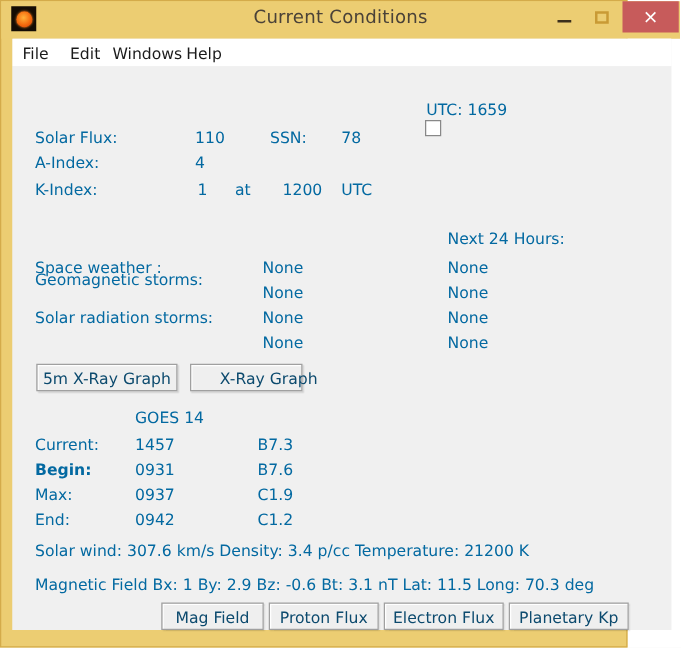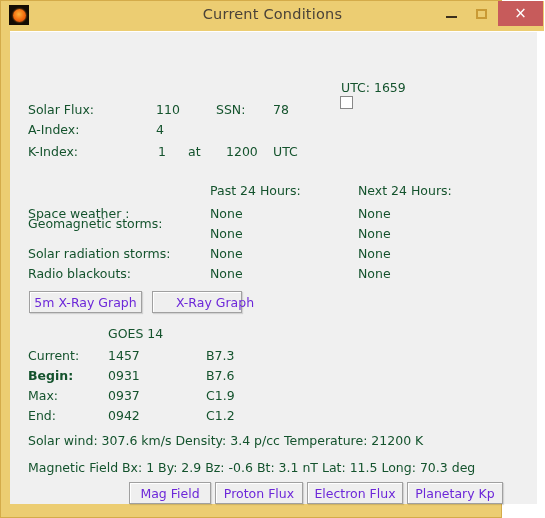--- a/index.html
+++ b/index.html
@@ -115,21 +115,21 @@
     position: absolute;
     left: 0; top: 21px;
     width: 527px;
     height: 451px;
     background: #f0f0f0;
   }
 
   .txt {
     position: absolute;
     font-size: 12.5px;
-    color: #14532d;
+    color: #0369a1;
     white-space: nowrap;
     line-height: 14px;
   }
 
   
   #alert-row {
     position: absolute;
     left: 330px; top: 43px;
     display: flex;
     align-items: center;
@@ -150,21 +150,21 @@
   }
 
   
   .btn {
     position: absolute;
     height: 22px;
     background: #efefef;
     border: 1px solid #a0a0a0;
     box-sizing: border-box;
     font-size: 12.5px;
-    color: #6d28d9;
+    color: #0c4a6e;
     display: flex;
     align-items: center;
     justify-content: center;
     box-shadow: inset 1px 1px 0 #ffffff, 1px 1px 1px rgba(0,0,0,.12);
     white-space: nowrap;
   }
 </style>
 </head>
 <body>
 
@@ -182,20 +182,26 @@
     <div class="wbtn" id="btn-max">
       <div class="glyph"></div>
     </div>
     <div class="wbtn" id="btn-close">
       <span class="glyph">×</span>
     </div>
   </div>
 
   <div id="client">
 
+    <div id="menubar">
+      <div class="menu-item" id="menu-file">File</div>
+      <div class="menu-item" id="menu-edit">Edit</div>
+      <div class="menu-item" id="menu-windows">Windows</div>
+      <div class="menu-item" id="menu-help">Help</div>
+    </div>
 
     <div id="content">
 
       <div class="txt" style="left:331px; top:28px;">UTC: 1659</div>
 
       <div id="alert-row">
         <div id="alert-box"></div>
       </div>
 
       <div class="txt" style="left:18px; top:50px;">Solar Flux:</div>
@@ -205,36 +211,34 @@
 
       <div class="txt" style="left:18px; top:70px;">A-Index:</div>
       <div class="txt" style="left:146px; top:70px;">4</div>
 
       <div class="txt" style="left:18px; top:92px;">K-Index:</div>
       <div class="txt" style="left:148px; top:92px;">1</div>
       <div class="txt" style="left:178px; top:92px;">at</div>
       <div class="txt" style="left:216px; top:92px;">1200</div>
       <div class="txt" style="left:263px; top:92px;">UTC</div>
 
-      <div class="txt" style="left:200px; top:131px;">Past 24 Hours:</div>
       <div class="txt" style="left:348px; top:131px;">Next 24 Hours:</div>
 
       <div class="txt" style="left:18px; top:154px;">Space weather :</div>
       <div class="txt" style="left:200px; top:154px;">None</div>
       <div class="txt" style="left:348px; top:154px;">None</div>
 
       <div class="txt" style="left:18px; top:164px;">Geomagnetic storms:</div>
       <div class="txt" style="left:200px; top:174px;">None</div>
       <div class="txt" style="left:348px; top:174px;">None</div>
 
       <div class="txt" style="left:18px; top:194px;">Solar radiation storms:</div>
       <div class="txt" style="left:200px; top:194px;">None</div>
       <div class="txt" style="left:348px; top:194px;">None</div>
 
-      <div class="txt" style="left:18px; top:214px;">Radio blackouts:</div>
       <div class="txt" style="left:200px; top:214px;">None</div>
       <div class="txt" style="left:348px; top:214px;">None</div>
 
       <div class="btn" style="left:19px; top:238px; width:113px;">5m X-Ray Graph</div>
       <div class="btn" style="left:142px; top:238px; width:90px;padding-left:36px;">X-Ray Graph</div>
 
       <div class="txt" style="left:98px; top:274px;">GOES 14</div>
 
       <div class="txt" style="left:18px; top:296px;">Current:</div>
       <div class="txt" style="left:98px; top:296px;">1457</div>

